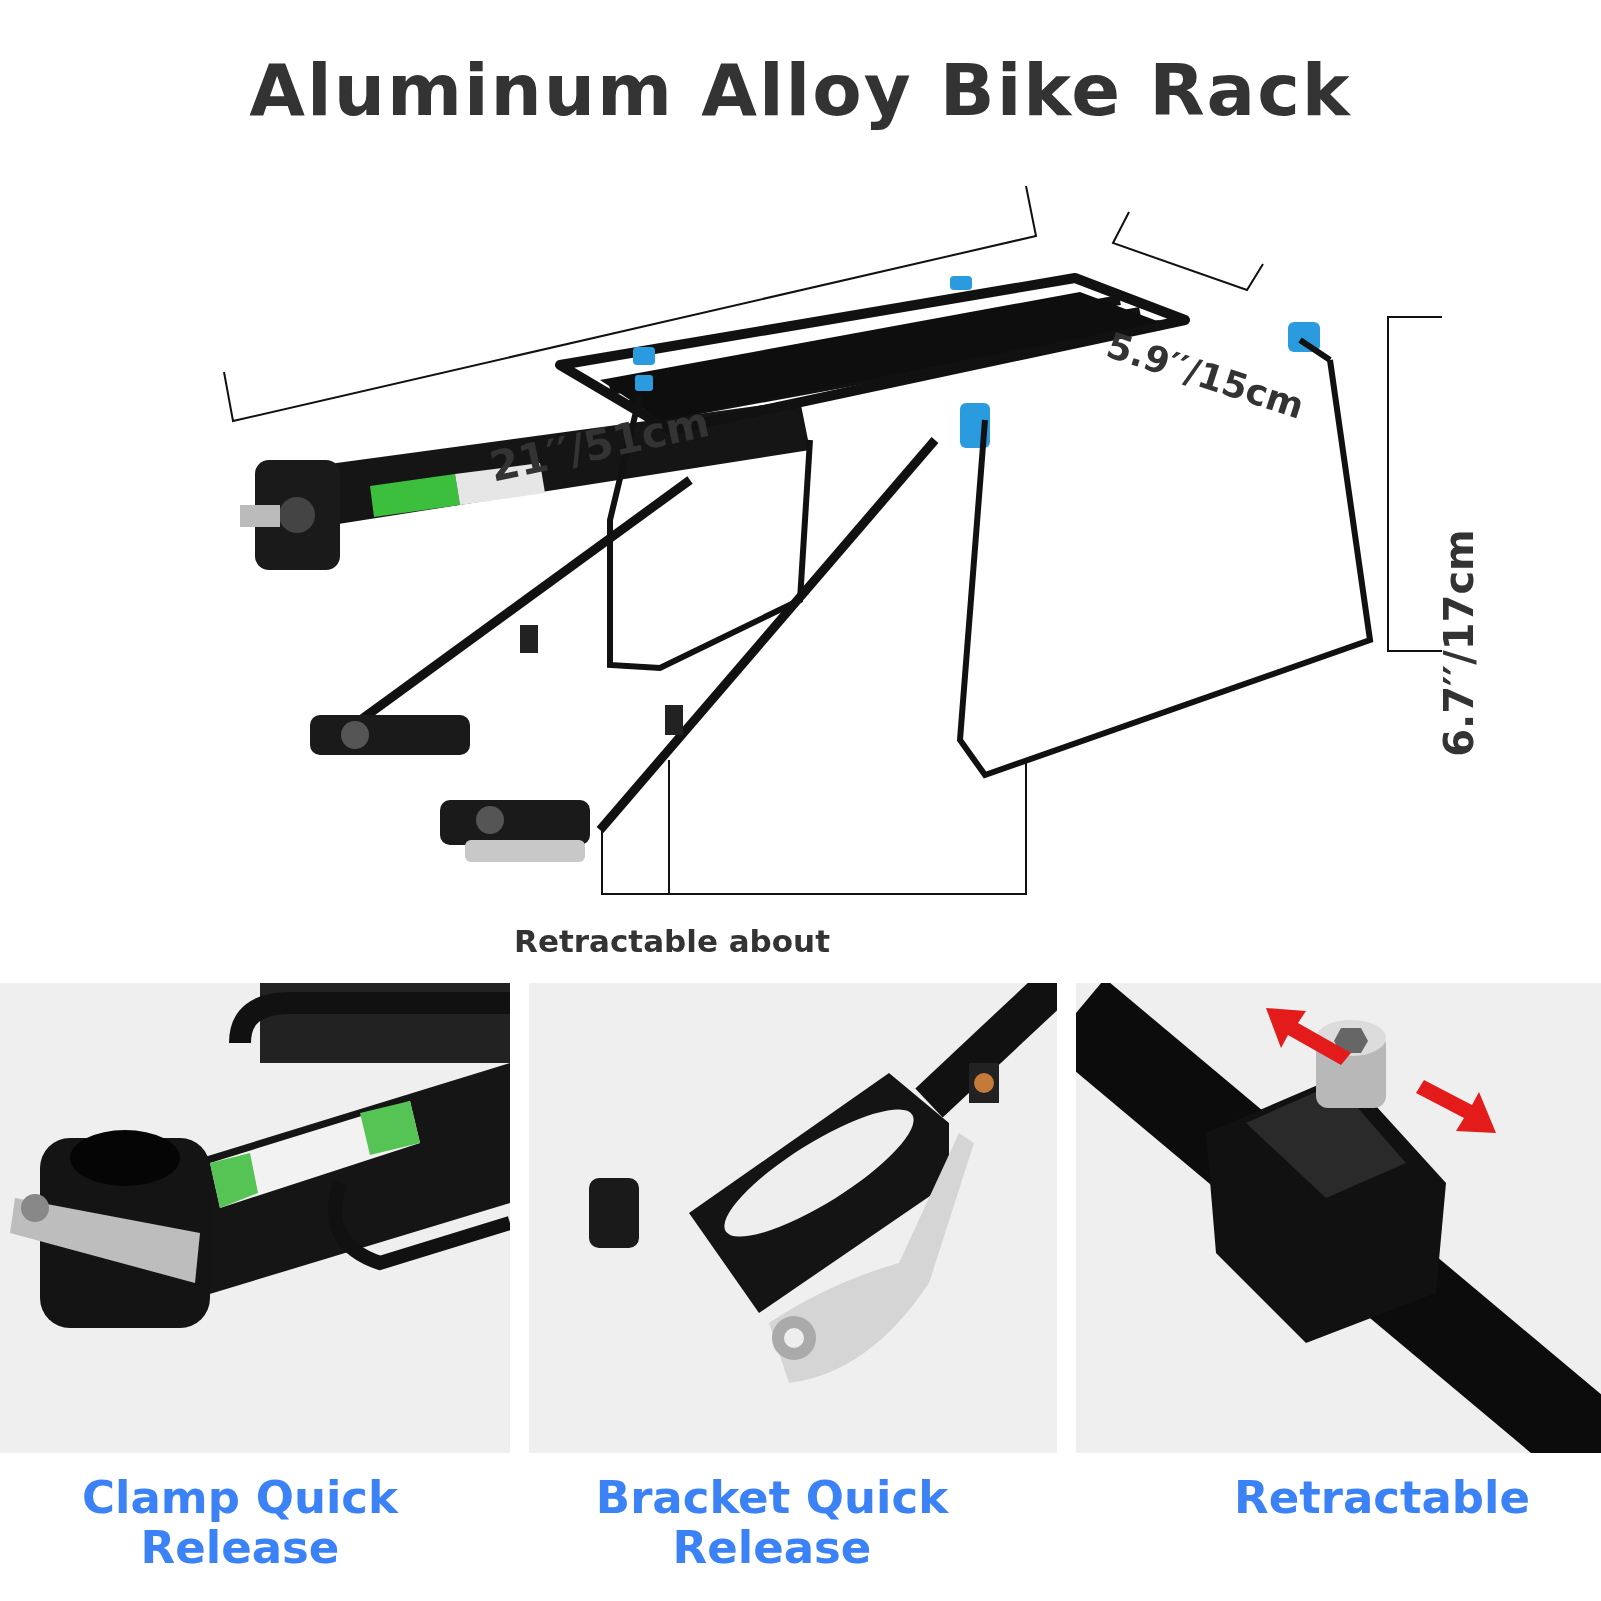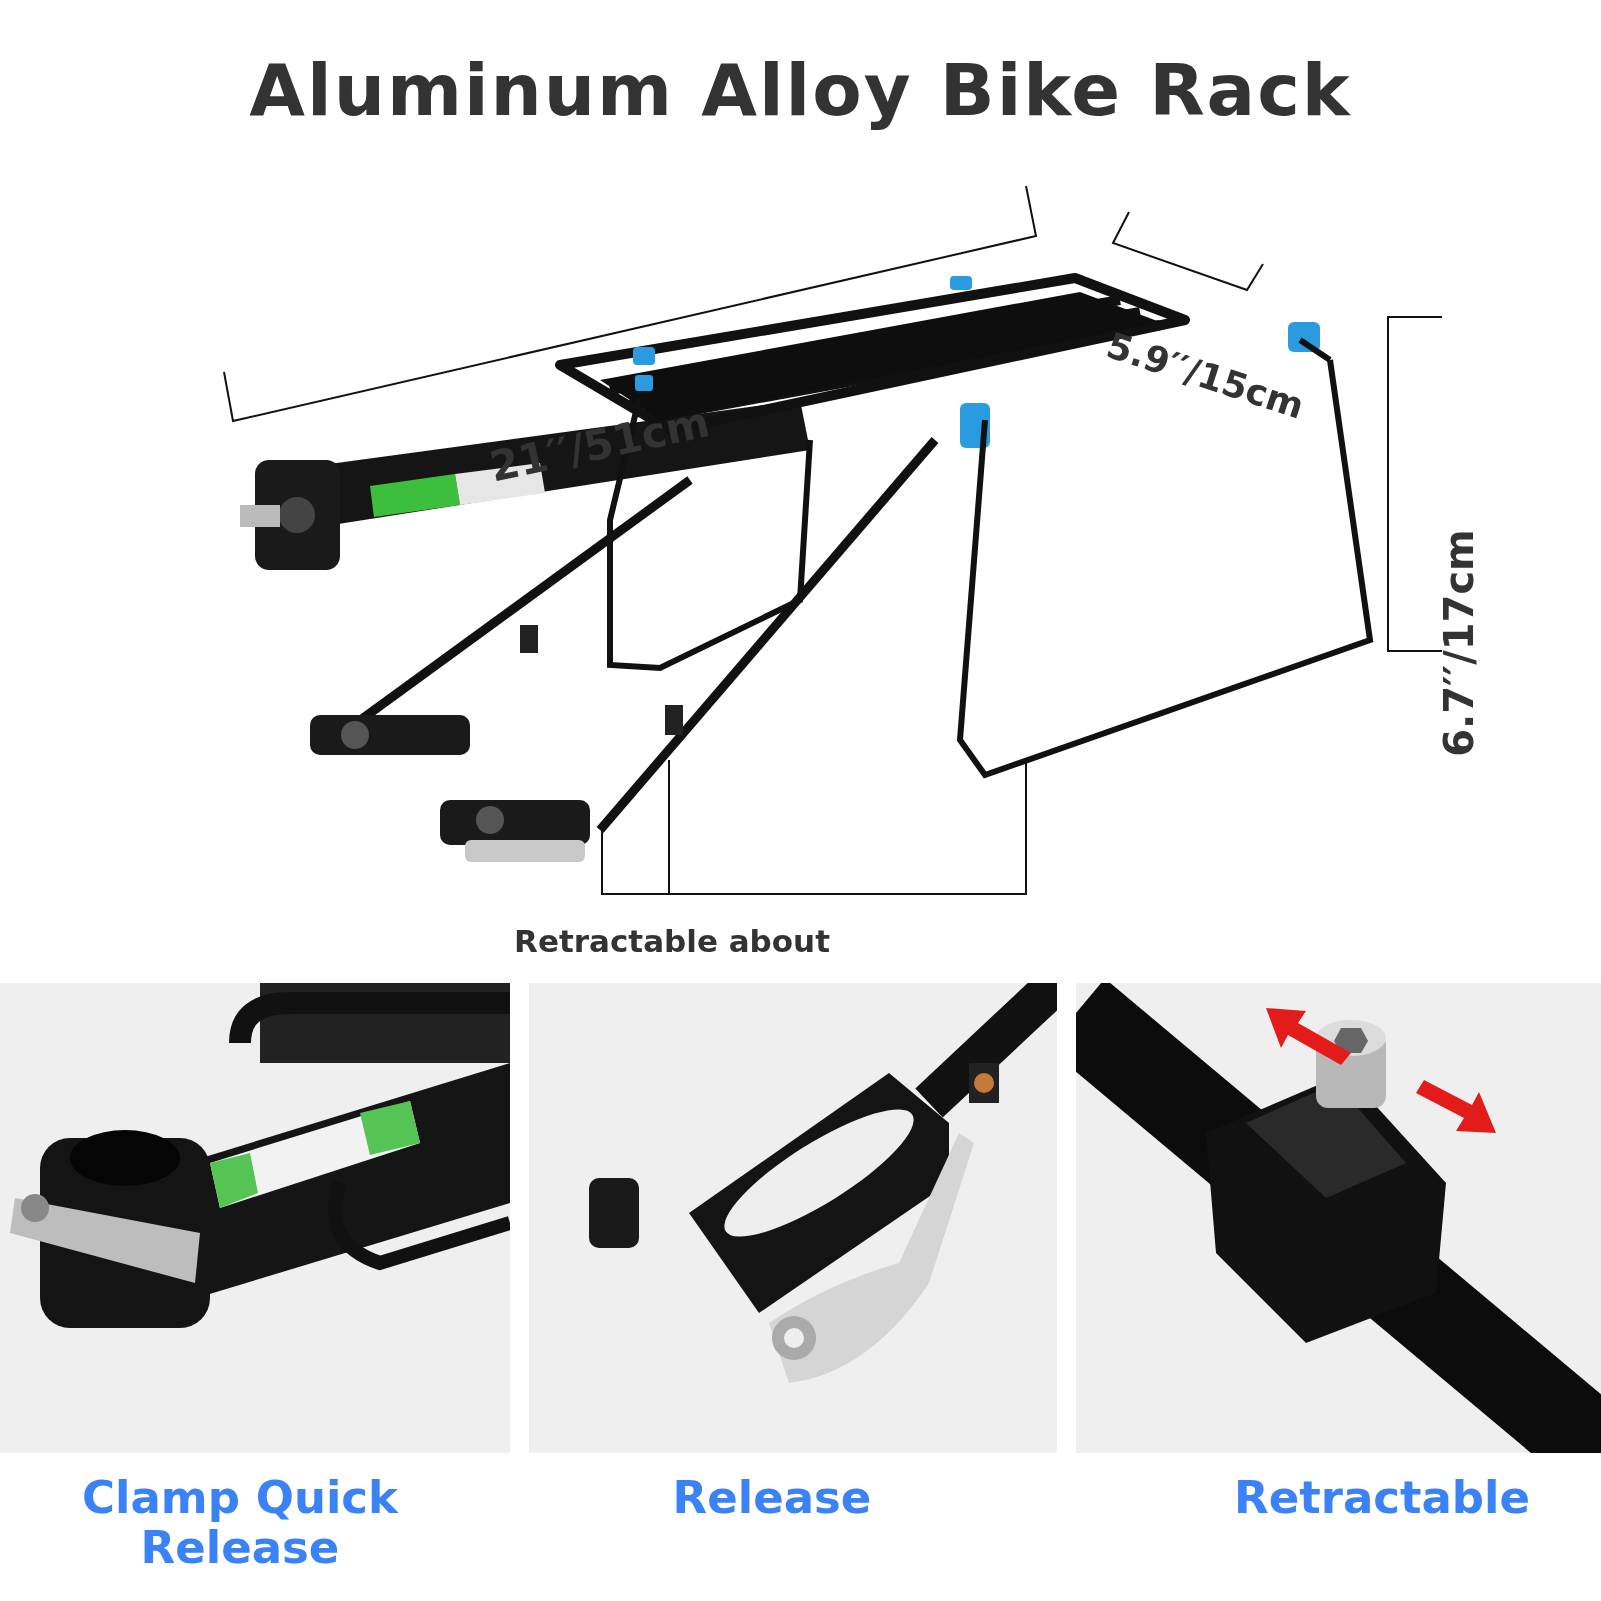--- a/index.html
+++ b/index.html
@@ -162,17 +162,18 @@
       <polygon points="420,150 380,148 388,135 340,110 348,97 396,122 403,109"></polygon>
     </g>
   </svg>
 </div>
 
 <div class="caption" style="left:40px; width:400px;">
   <div>Clamp Quick</div>
   <div>Release</div>
 </div>
 <div class="caption" style="left:572px; width:400px;">
+  <div>Bracket Quick</div>
   <div>Release</div>
 </div>
 <div class="caption" style="left:1182px; width:400px;">
   <div>Retractable</div>
 </div>
 
 </body></html>

